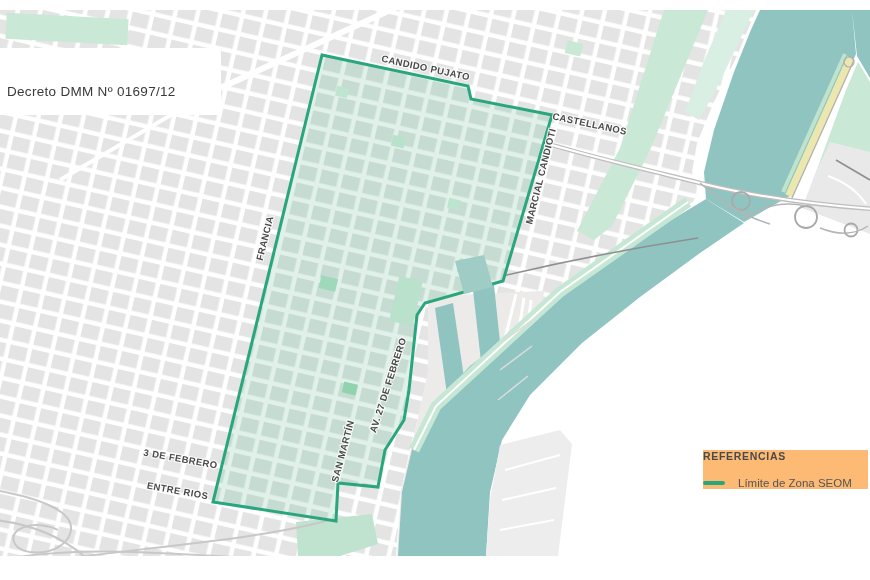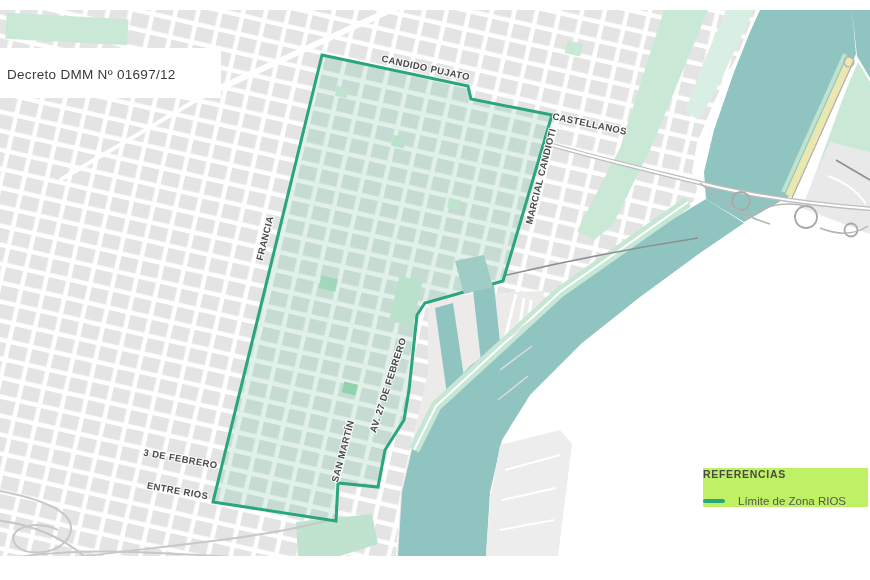--- a/index.html
+++ b/index.html
@@ -15,24 +15,24 @@
   }
 
   .title-card{
     position:absolute;left:-17px;top:48px;
     background:#ffffff;padding:12px 24px 16px 24px;min-width:190px;
   }
   .title-card h1{
     margin:0;font-size:27px;font-weight:bold;color:#2aa877;letter-spacing:.3px;
   }
   .title-card .decree{
-    margin:7px 0 0 0;font-size:13.5px;color:#3a3a3a;letter-spacing:.3px;
+    margin:24px 0 0 0;font-size:13.5px;color:#3a3a3a;letter-spacing:.3px;
   }
 
-  .legend{position:absolute;left:703px;top:468px;width:165px;background:#bef264;}
+  .legend{position:absolute;left:703px;top:450px;width:165px;background:#fdba74;}
   .legend h2{
     margin:0;font-size:10.5px;font-weight:bold;color:#4a4a4a;letter-spacing:.7px;
   }
   .legend .legend-item{display:flex;align-items:center;margin-top:15px;}
   .legend .swatch{width:22px;height:3.5px;background:#29a67e;border-radius:2px;flex:none;}
   .legend .legend-item span.lbl{margin-left:13px;font-size:11.5px;color:#555555;}
 </style>
 </head>
 <body>
 
@@ -166,15 +166,15 @@
 </svg>
 
 <div class="title-card">
   <div class="decree">Decreto DMM Nº 01697/12</div>
 </div>
 
 <div class="legend">
   <h2>REFERENCIAS</h2>
   <div class="legend-item">
     <span class="swatch"></span>
-    <span class="lbl">Límite de Zona RIOS</span>
+    <span class="lbl">Límite de Zona SEOM</span>
   </div>
 </div>
 
 </body></html>

